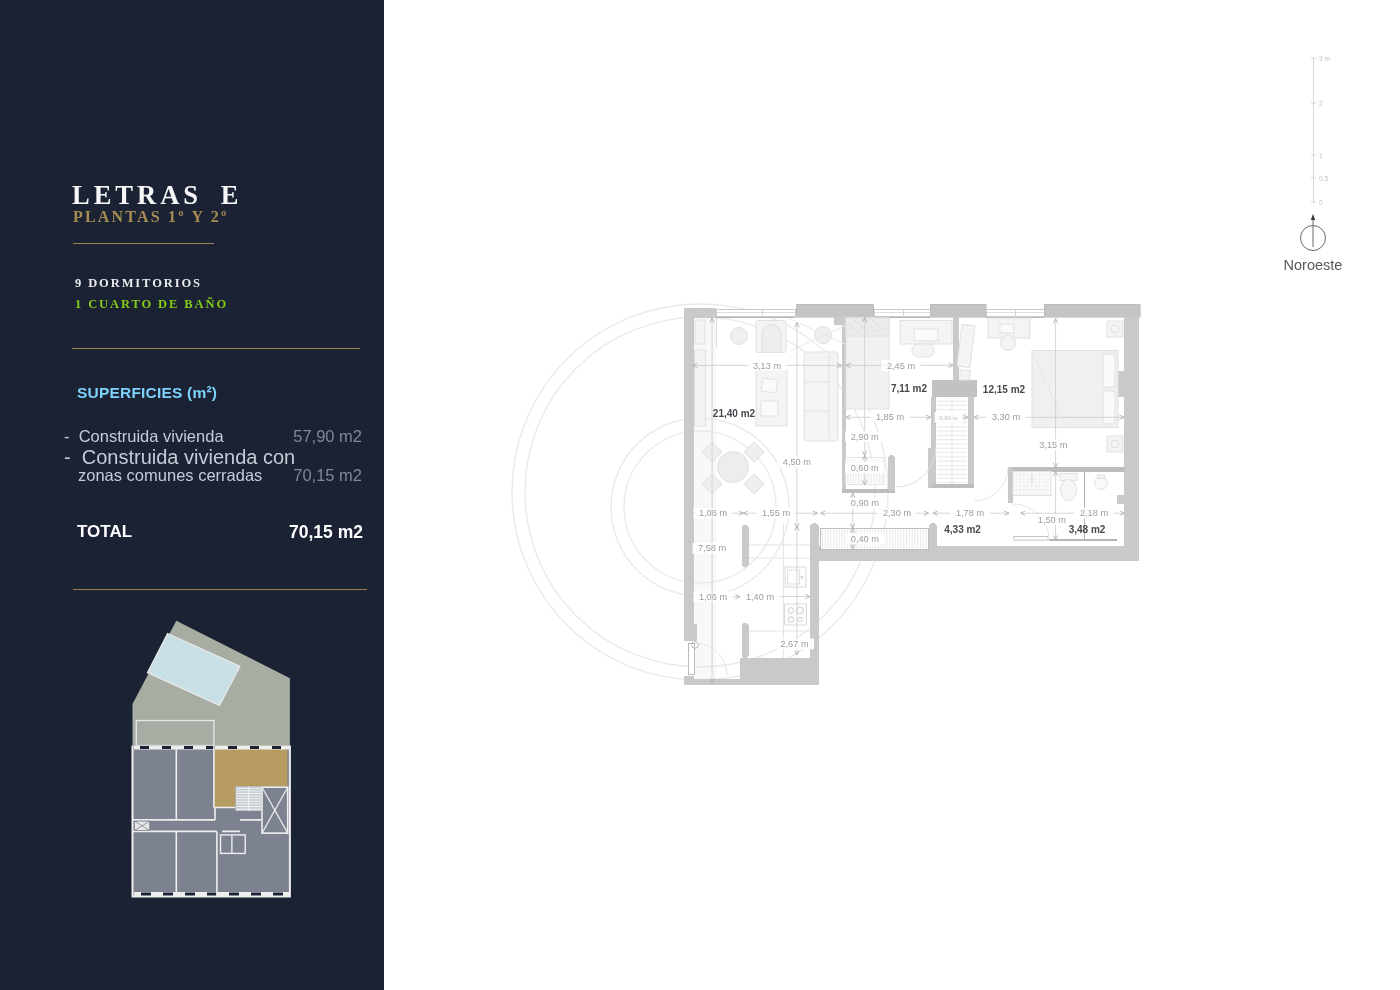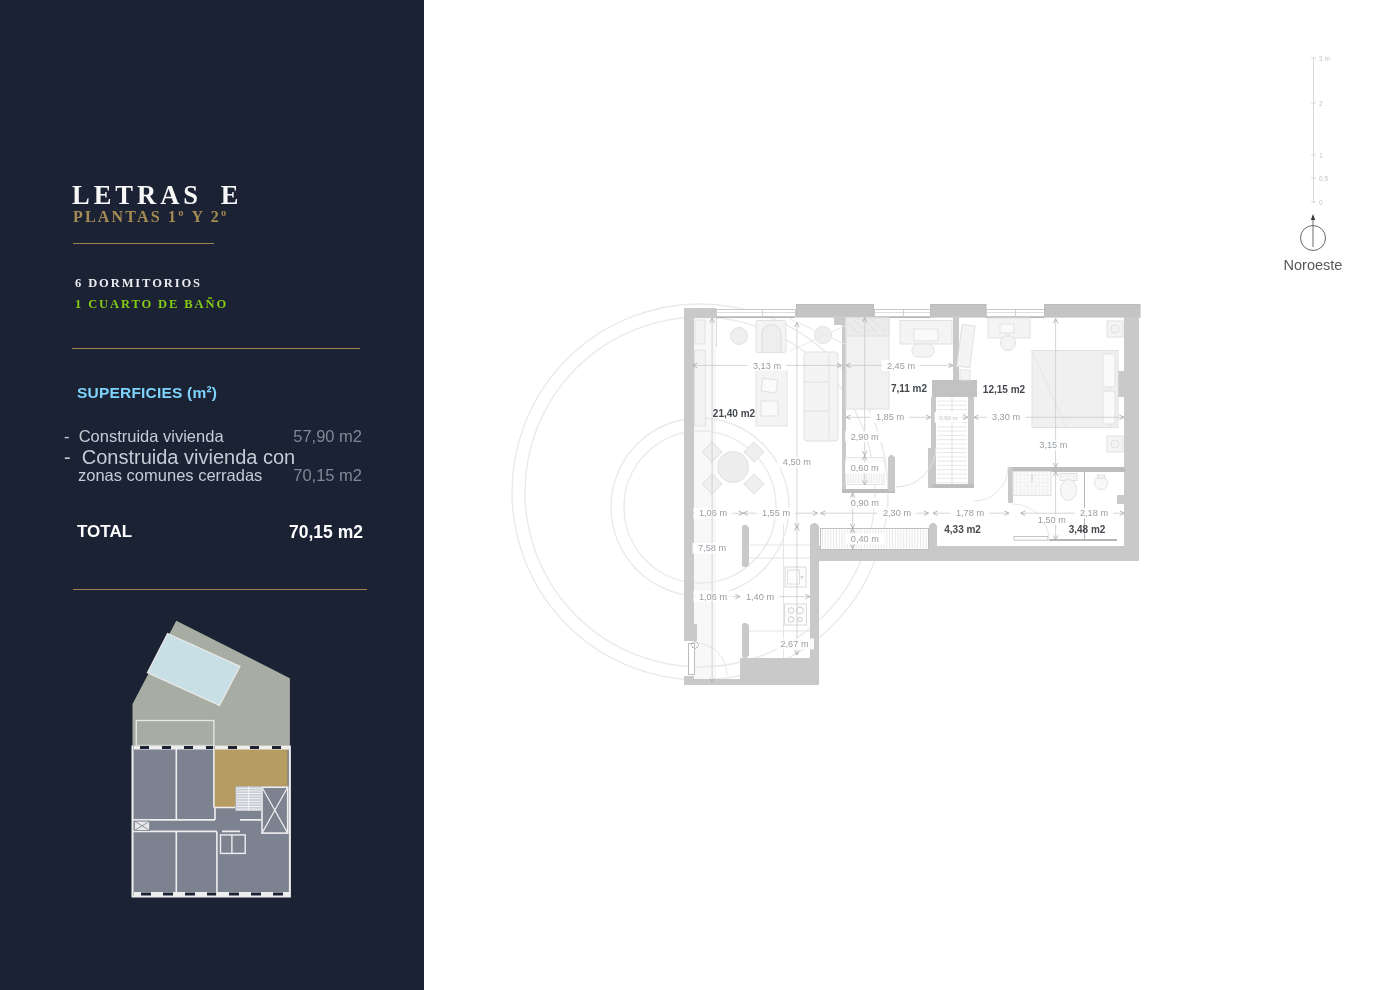--- a/index.html
+++ b/index.html
@@ -1,32 +1,32 @@
 <!DOCTYPE html>
 <html><head>
 <meta charset="utf-8">
 <style>
   html,body { margin:0; padding:0; }
   body { width:1400px; height:990px; position:relative; background:#ffffff; overflow:hidden;
          font-family:"Liberation Sans", sans-serif; }
-  .sidebar { position:absolute; left:0; top:0; width:424px; height:990px; background:#1b2234; }
+  .sidebar { position:absolute; left:0; top:0; width:384px; height:990px; background:#1b2234; }
   .abs { position:absolute; }
 </style>
 </head>
 <body>
 
 <div class="sidebar">
 
   <div class="abs" style="left:72px;top:180px;font-family:'Liberation Serif',serif;font-weight:bold;font-size:26.5px;letter-spacing:4px;color:#f7f7f8;white-space:nowrap">LETRAS  E</div>
 
   <div class="abs" style="left:73px;top:208px;font-family:'Liberation Serif',serif;font-weight:bold;font-size:16px;letter-spacing:2.2px;color:#a58c52;white-space:nowrap">PLANTAS 1º Y 2º</div>
 
   <div class="abs" style="left:73px;top:243px;width:141px;height:1px;background:#9c8250"></div>
 
-  <div class="abs" style="left:75px;top:276px;font-family:'Liberation Serif',serif;font-weight:bold;font-size:12.5px;letter-spacing:1.9px;color:#e9ebee;white-space:nowrap">6 DORMITORIOS</div>
+  <div class="abs" style="left:75px;top:276px;font-family:'Liberation Serif',serif;font-weight:bold;font-size:12.5px;letter-spacing:1.9px;color:#e9ebee;white-space:nowrap">9 DORMITORIOS</div>
 
   <div class="abs" style="left:75px;top:297px;font-family:'Liberation Serif',serif;font-weight:bold;font-size:12.5px;letter-spacing:1.9px;color:#84cc16;white-space:nowrap">1 CUARTO DE BAÑO</div>
 
   <div class="abs" style="left:72px;top:348px;width:288px;height:1px;background:#9c8250"></div>
 
   <div class="abs" style="left:77px;top:384px;font-size:15.5px;font-weight:bold;letter-spacing:0.2px;color:#7dd3fc;white-space:nowrap">SUPERFICIES (m²)</div>
 
   <div class="abs" style="left:64px;top:427px;font-size:16.5px;color:#c6ccd6;white-space:nowrap">-&nbsp;&nbsp;Construida vivienda</div>
 
   <div class="abs" style="left:200px;top:427px;width:162px;text-align:right;font-size:16.5px;color:#7f8896">57,90 m2</div>

